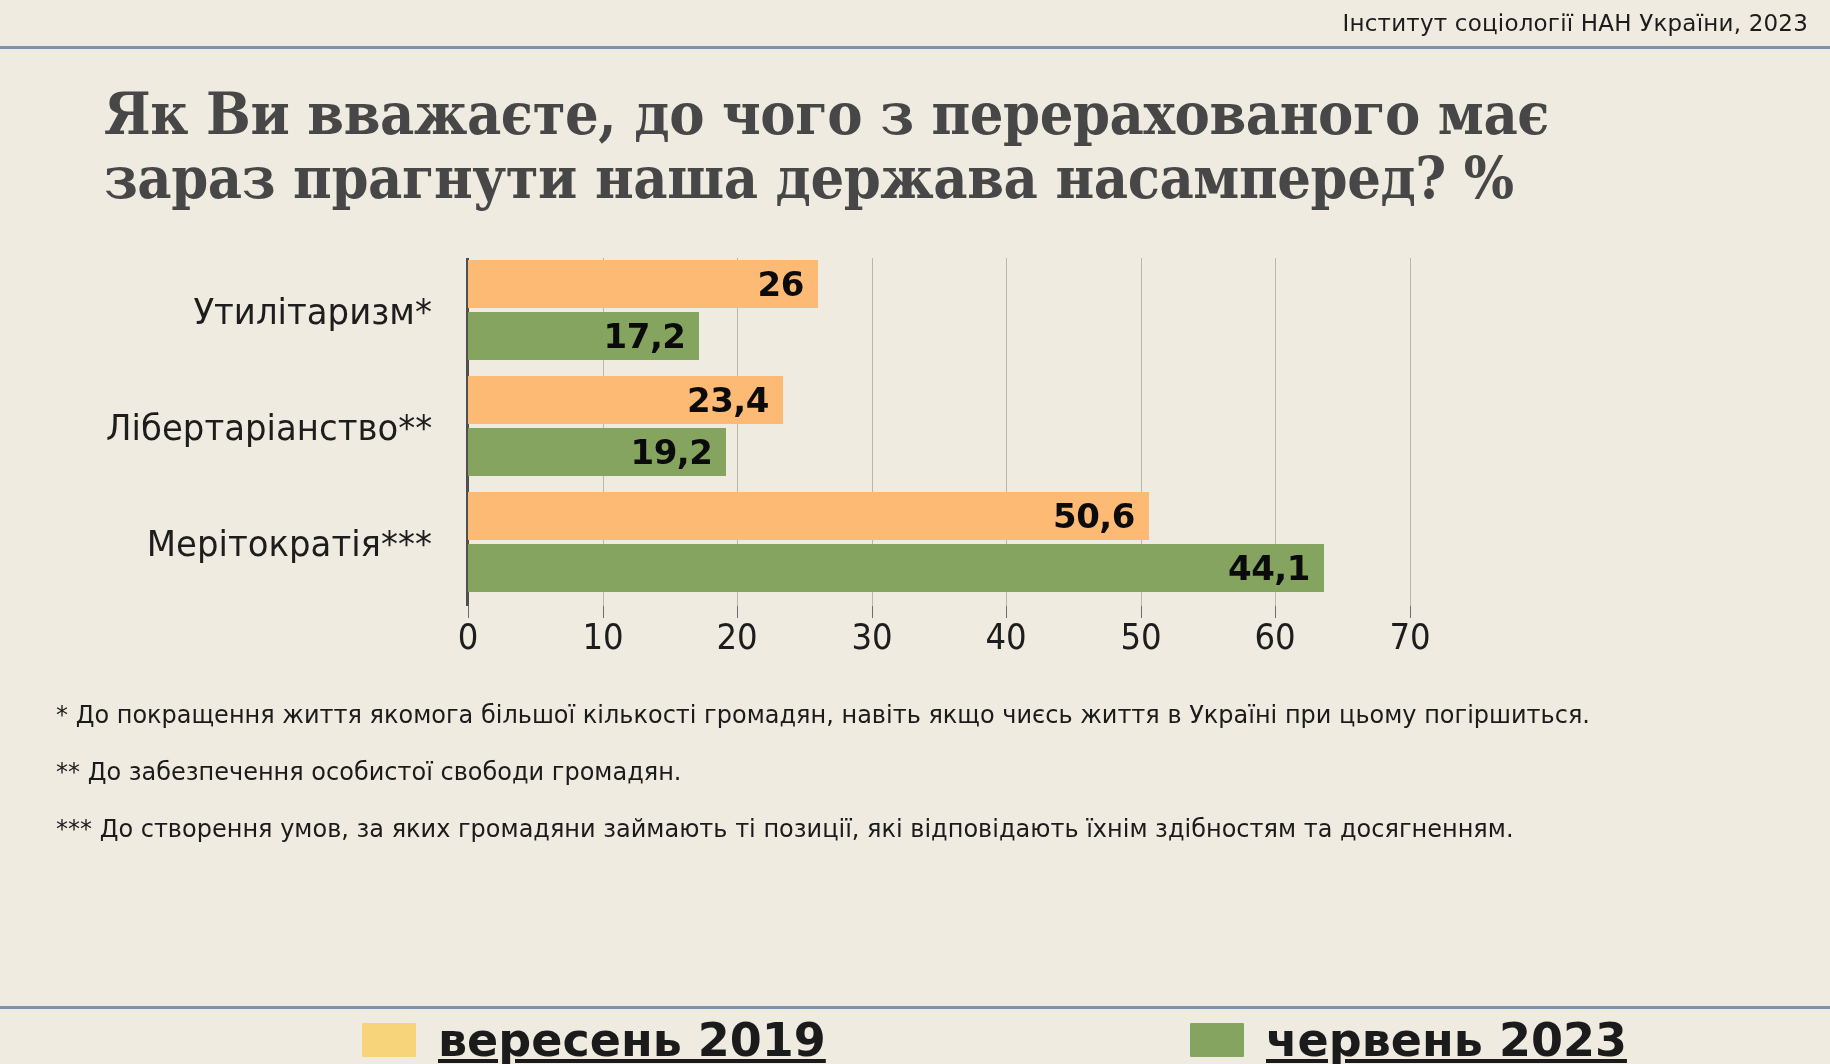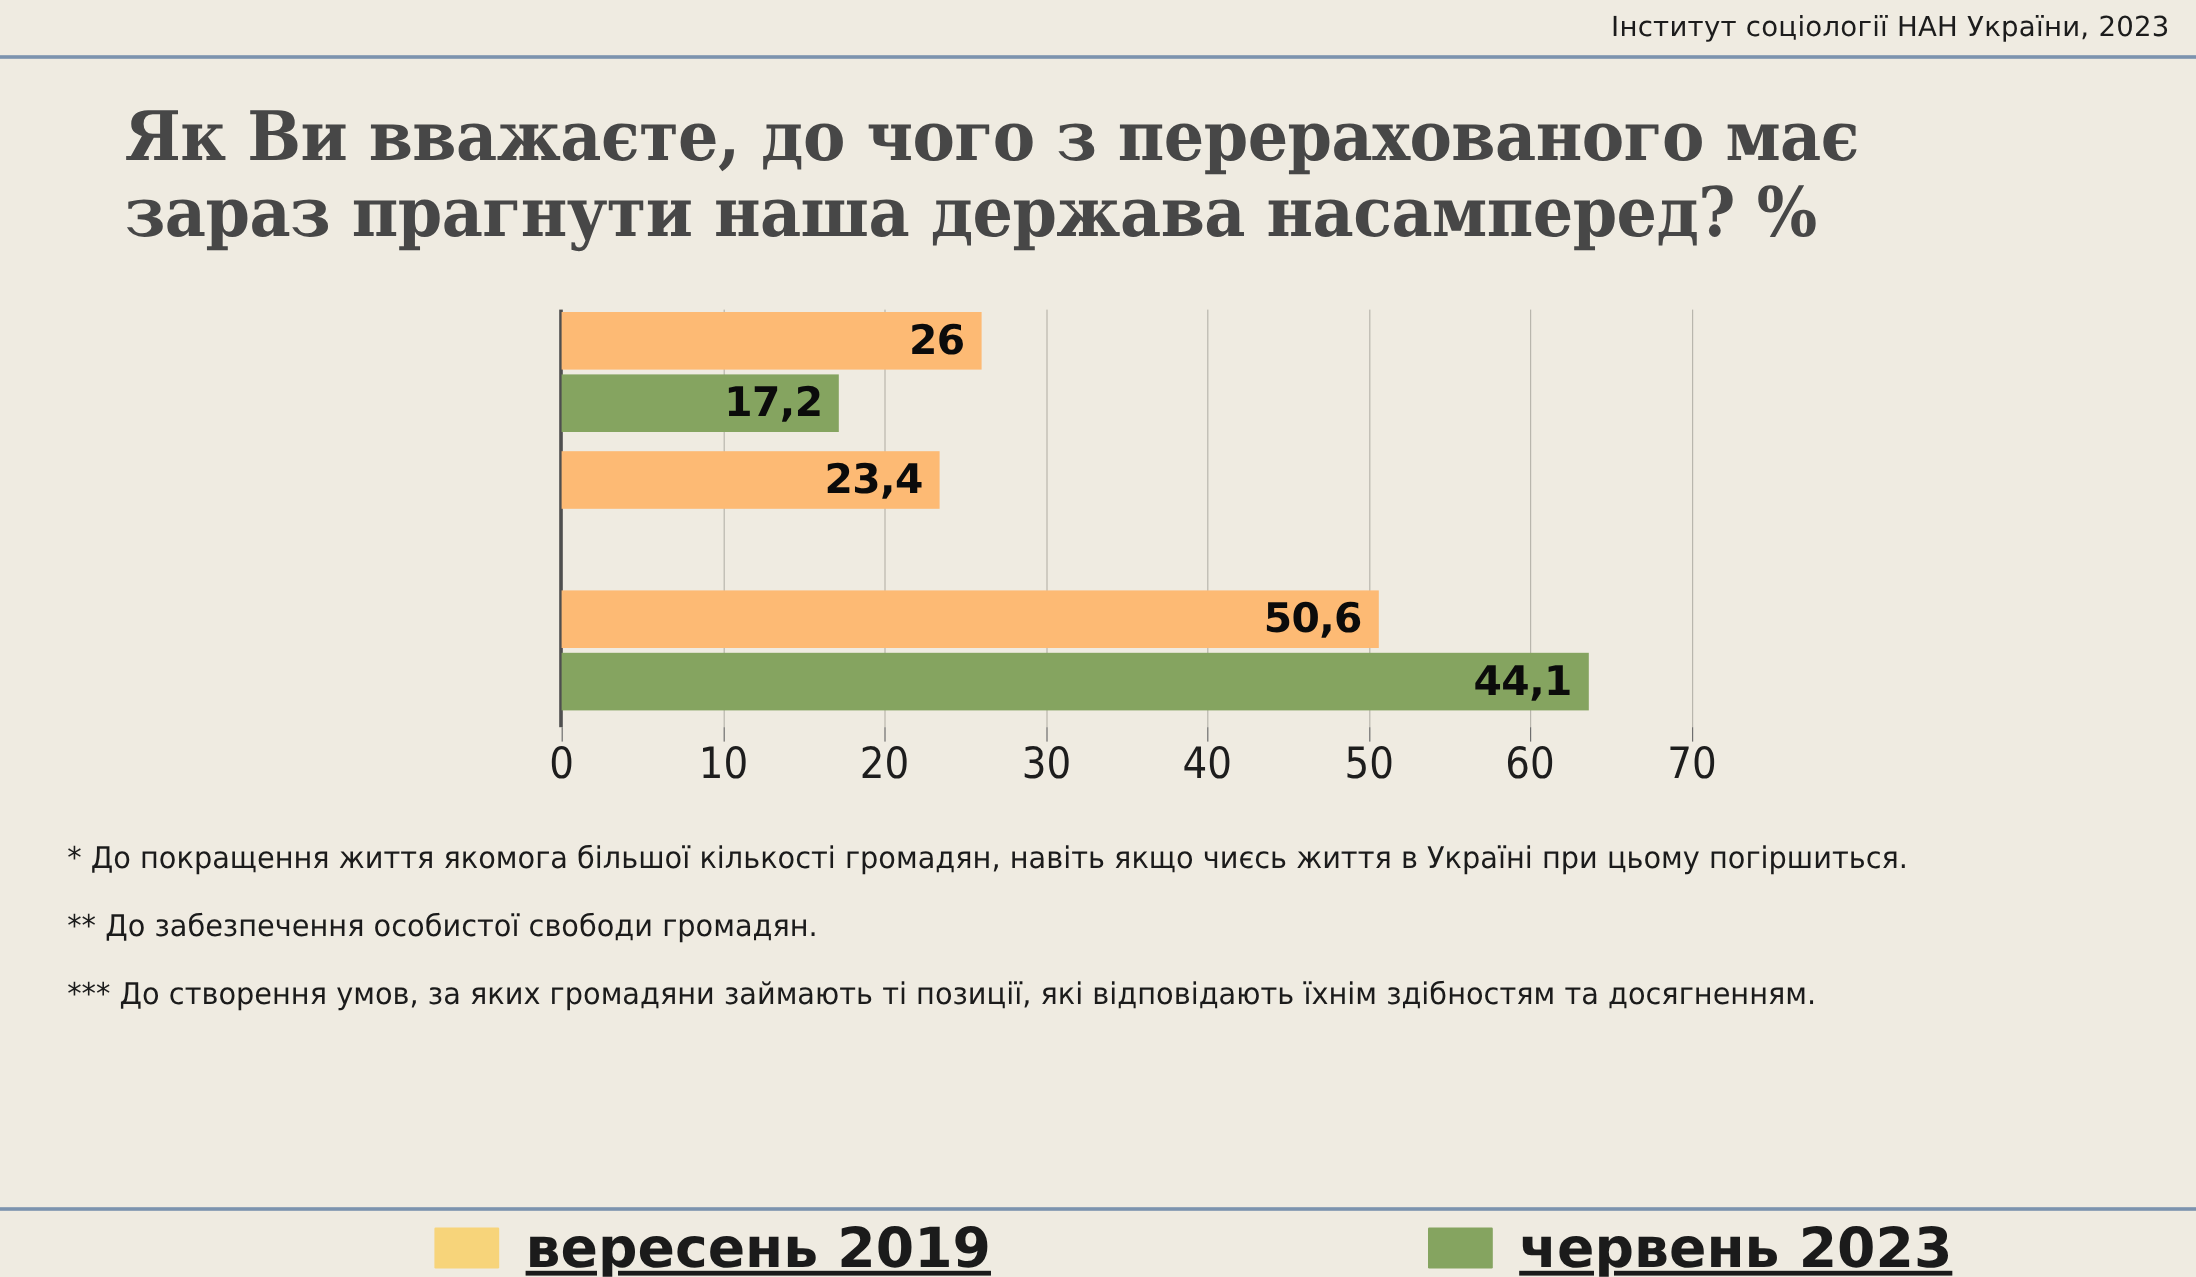--- a/index.html
+++ b/index.html
@@ -123,20 +123,25 @@
 
 <div class="source-line">Інститут соціології НАН України, 2023</div>
 <div class="rule-top"></div>
 
 <div class="title">
   <div>Як Ви вважаєте, до чого з перерахованого має</div>
   <div>зараз прагнути наша держава насамперед? %</div>
 </div>
 
 <div class="chart">
+  <div class="cat-labels" id="cat-labels">
+      <div class="cat-label" style="top: 34px;">Утилітаризм*</div>
+      <div class="cat-label" style="top: 150px;">Лібертаріанство**</div>
+      <div class="cat-label" style="top: 266px;">Мерітократія***</div>
+    </div>
   <div class="axis-line"></div>
   <div class="plot" id="plot">
       <div class="tick-mark" style="left: 0px;"></div>
       <div class="tick-label" style="left: 0px;">0</div>
       <div class="gridline" style="left: 134.571px;"></div>
       <div class="tick-mark" style="left: 134.571px;"></div>
       <div class="tick-label" style="left: 134.571px;">10</div>
       <div class="gridline" style="left: 269.143px;"></div>
       <div class="tick-mark" style="left: 269.143px;"></div>
       <div class="tick-label" style="left: 269.143px;">20</div>
@@ -157,20 +162,23 @@
       <div class="tick-label" style="left: 942px;">70</div>
       <div class="bar y" style="top: 2px; height: 48px; width: 349.886px;">
         <span>26</span>
       </div>
       <div class="bar g" style="top: 54px; height: 48px; width: 231.463px;">
         <span>17,2</span>
       </div>
       <div class="bar y" style="top: 118px; height: 48px; width: 314.897px; padding-left: 37px;">
         <span>23,4</span>
       </div>
+      <div class="bar g" style="top: 170px; height: 48px; width: 258.377px;">
+        <span>19,2</span>
+      </div>
       <div class="bar y" style="top: 234px; height: 48px; width: 680.931px;">
         <span>50,6</span>
       </div>
       <div class="bar g" style="top: 286px; height: 48px; width: 855.874px;">
         <span>44,1</span>
       </div>
     </div>
 </div>
 
 <div class="notes" id="notes">

